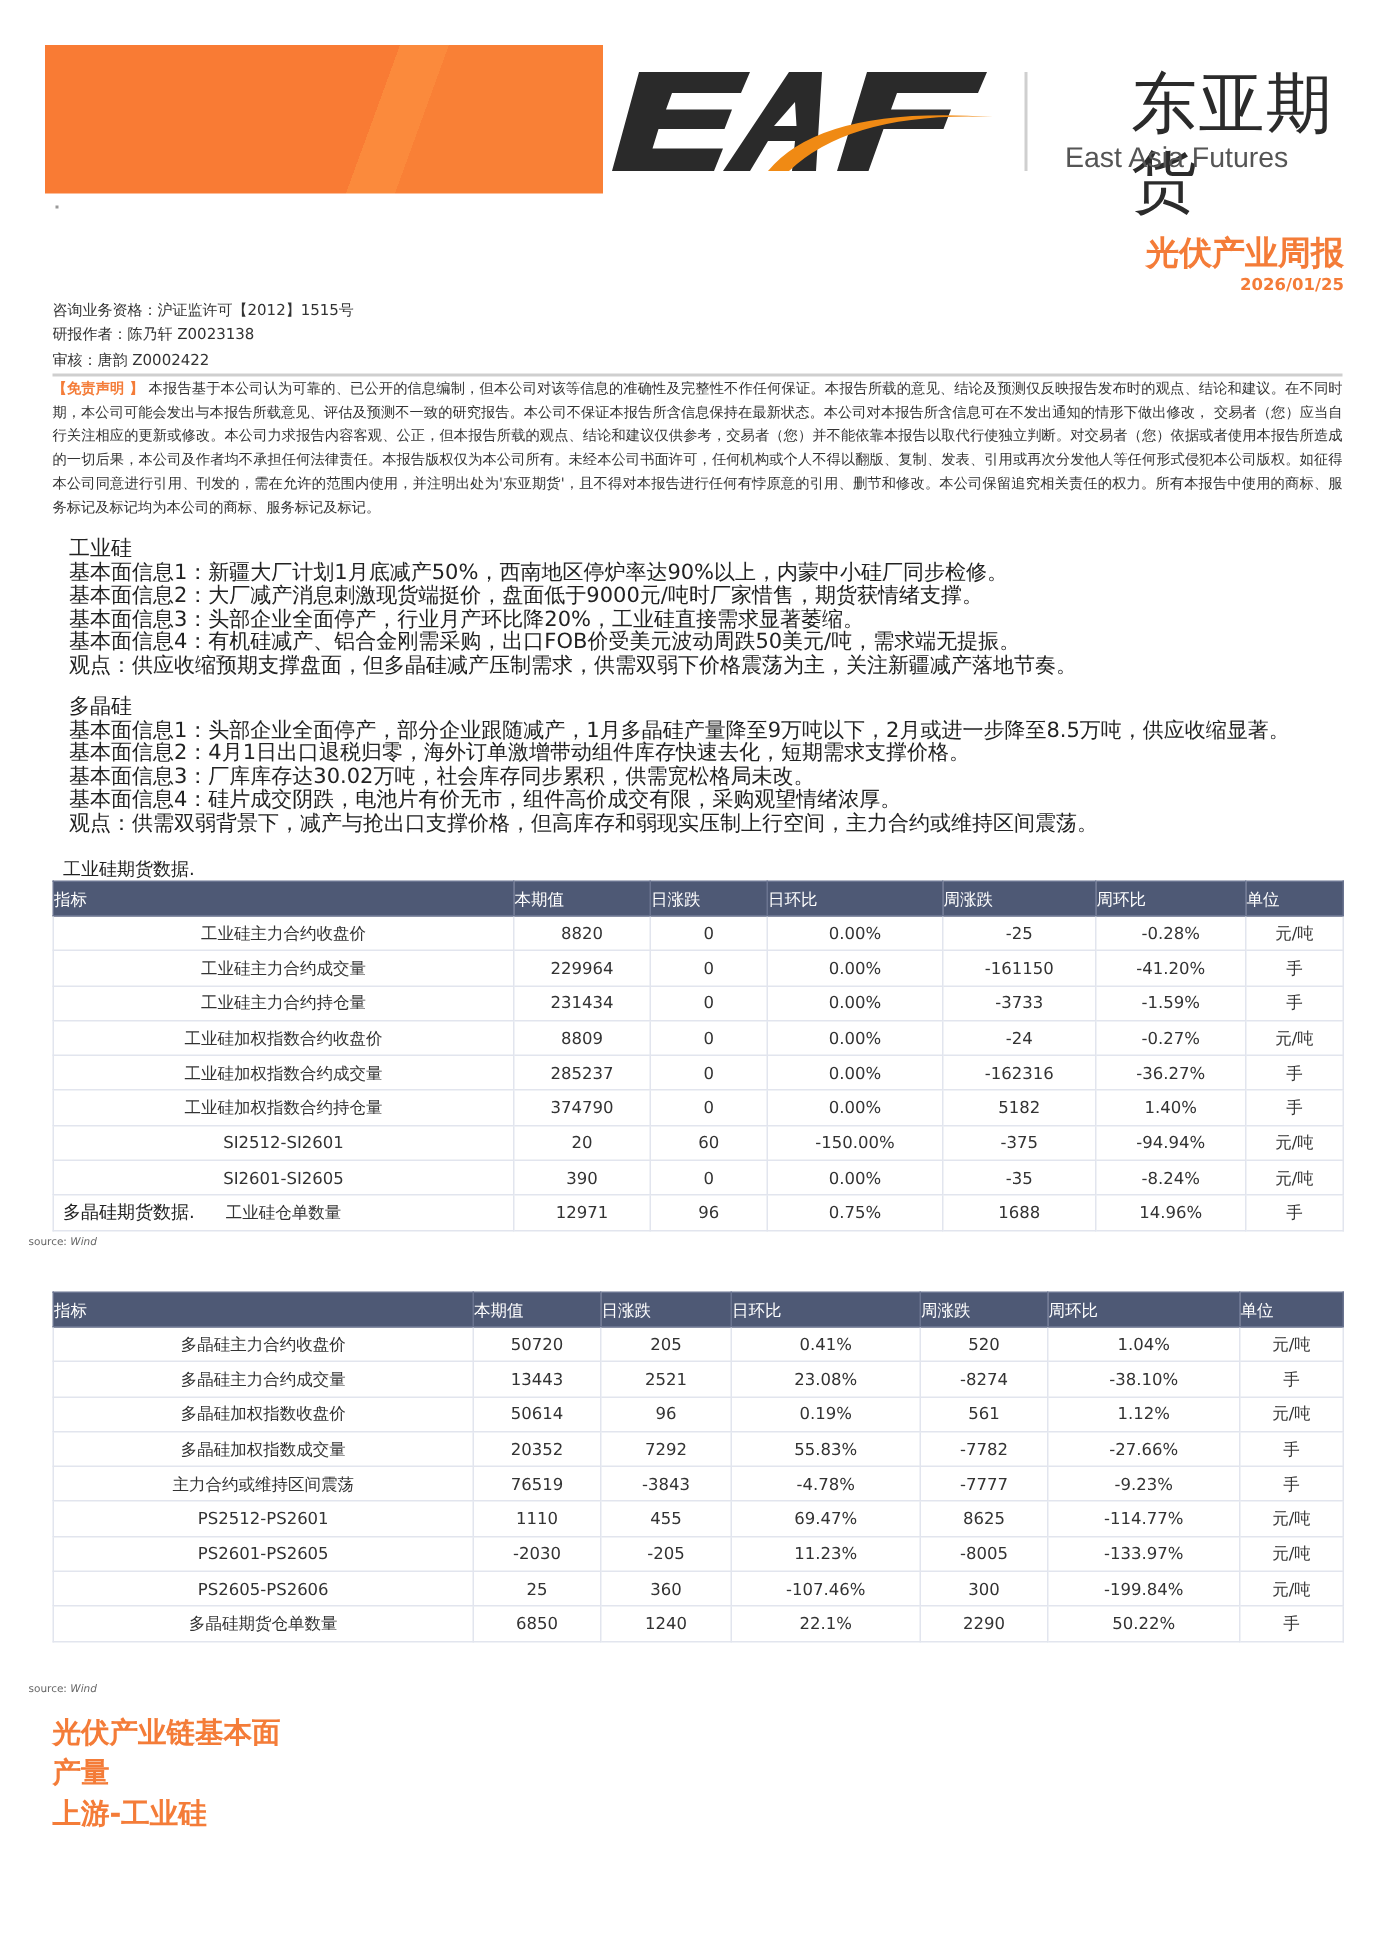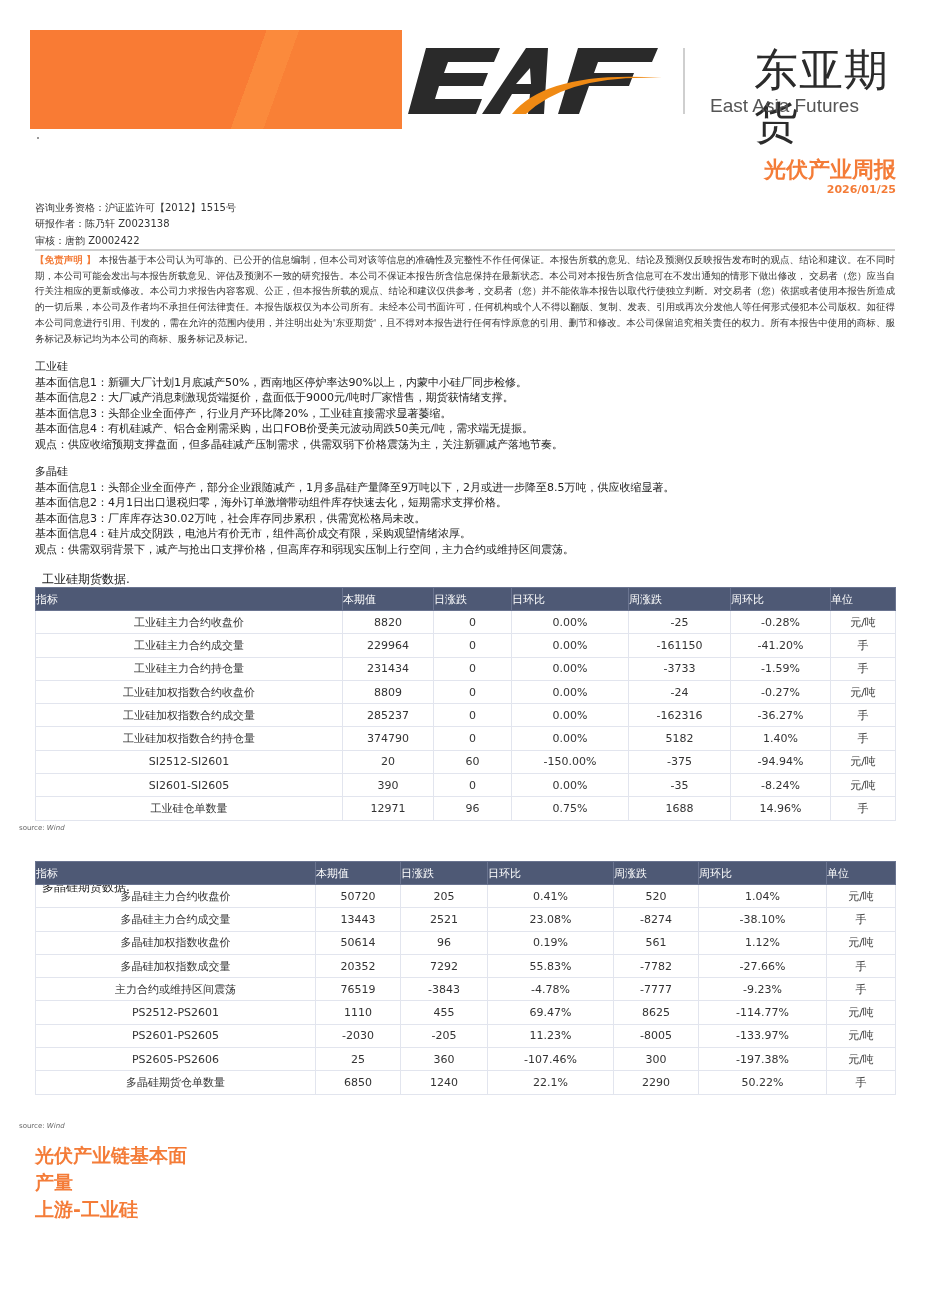--- a/index.html
+++ b/index.html
@@ -17,21 +17,21 @@
 
   .report-title { position: absolute; right: 34px; top: 157px; font-size: 22px; font-weight: bold; color: #f47c38; line-height: 26px; }
   .report-date { position: absolute; right: 34px; top: 183px; font-size: 11px; font-weight: bold; color: #f47c38; line-height: 14px; }
 
   .meta { position: absolute; left: 35px; font-size: 10px; color: #333; line-height: 14px; }
   .rule { position: absolute; left: 35px; top: 249px; width: 860px; height: 2px; background: #cfcfcf; }
 
   .disclaimer { position: absolute; left: 35px; top: 252px; width: 860px; font-size: 9.5px; line-height: 15.7px; color: #333; text-align: justify; }
   .disclaimer .tag { color: #f47c38; font-weight: bold; }
 
-  .section { position: absolute; left: 35px; font-size: 11px; line-height: 15.6px; color: #222; }
+  .section { position: absolute; left: 46px; font-size: 14px; line-height: 15.6px; color: #222; }
   .section div { white-space: nowrap; }
 
   .table-caption { position: absolute; font-size: 12px; color: #222; line-height: 16px; }
   .source { position: absolute; left: 19px; font-size: 7px; color: #666; }
   .source i { font-style: italic; }
 
   table.data { position: absolute; left: 35px; width: 860px; border-collapse: collapse; font-size: 11px; color: #333; table-layout: fixed; }
   table.data th { background: #4e5975; color: #ffffff; font-weight: normal; height: 23px; text-align: left; border: 1px solid #6a7490; font-size: 11px; margin-top: 34px; }
   table.data td { height: 23.3px; text-align: center; border: 1px solid #e2e5ee; white-space: nowrap; }
 
@@ -192,21 +192,21 @@
         <td>1688</td>
         <td>14.96%</td>
         <td>手</td>
       </tr>
     </tbody>
 </table>
 <div class="source" style="top:824px;">
   <span>source:</span> <i>Wind</i>
 </div>
 
-<div class="table-caption" style="left:42px; top:879px;">多晶硅期货数据.</div>
+<div class="table-caption" style="left:42px; top:800px;">多晶硅期货数据.</div>
 <table class="data" style="top:861px;">
   <colgroup>
     <col style="width:280px">
       <col style="width:85px">
       <col style="width:87px">
       <col style="width:126px">
       <col style="width:85px">
       <col style="width:128px">
       <col style="width:69px">
   </colgroup>
@@ -284,21 +284,21 @@
         <td>-8005</td>
         <td>-133.97%</td>
         <td>元/吨</td>
       </tr>
       <tr>
         <td>PS2605-PS2606</td>
         <td>25</td>
         <td>360</td>
         <td>-107.46%</td>
         <td>300</td>
-        <td>-197.38%</td>
+        <td>-199.84%</td>
         <td>元/吨</td>
       </tr>
       <tr>
         <td>多晶硅期货仓单数量</td>
         <td>6850</td>
         <td>1240</td>
         <td>22.1%</td>
         <td>2290</td>
         <td>50.22%</td>
         <td>手</td>

